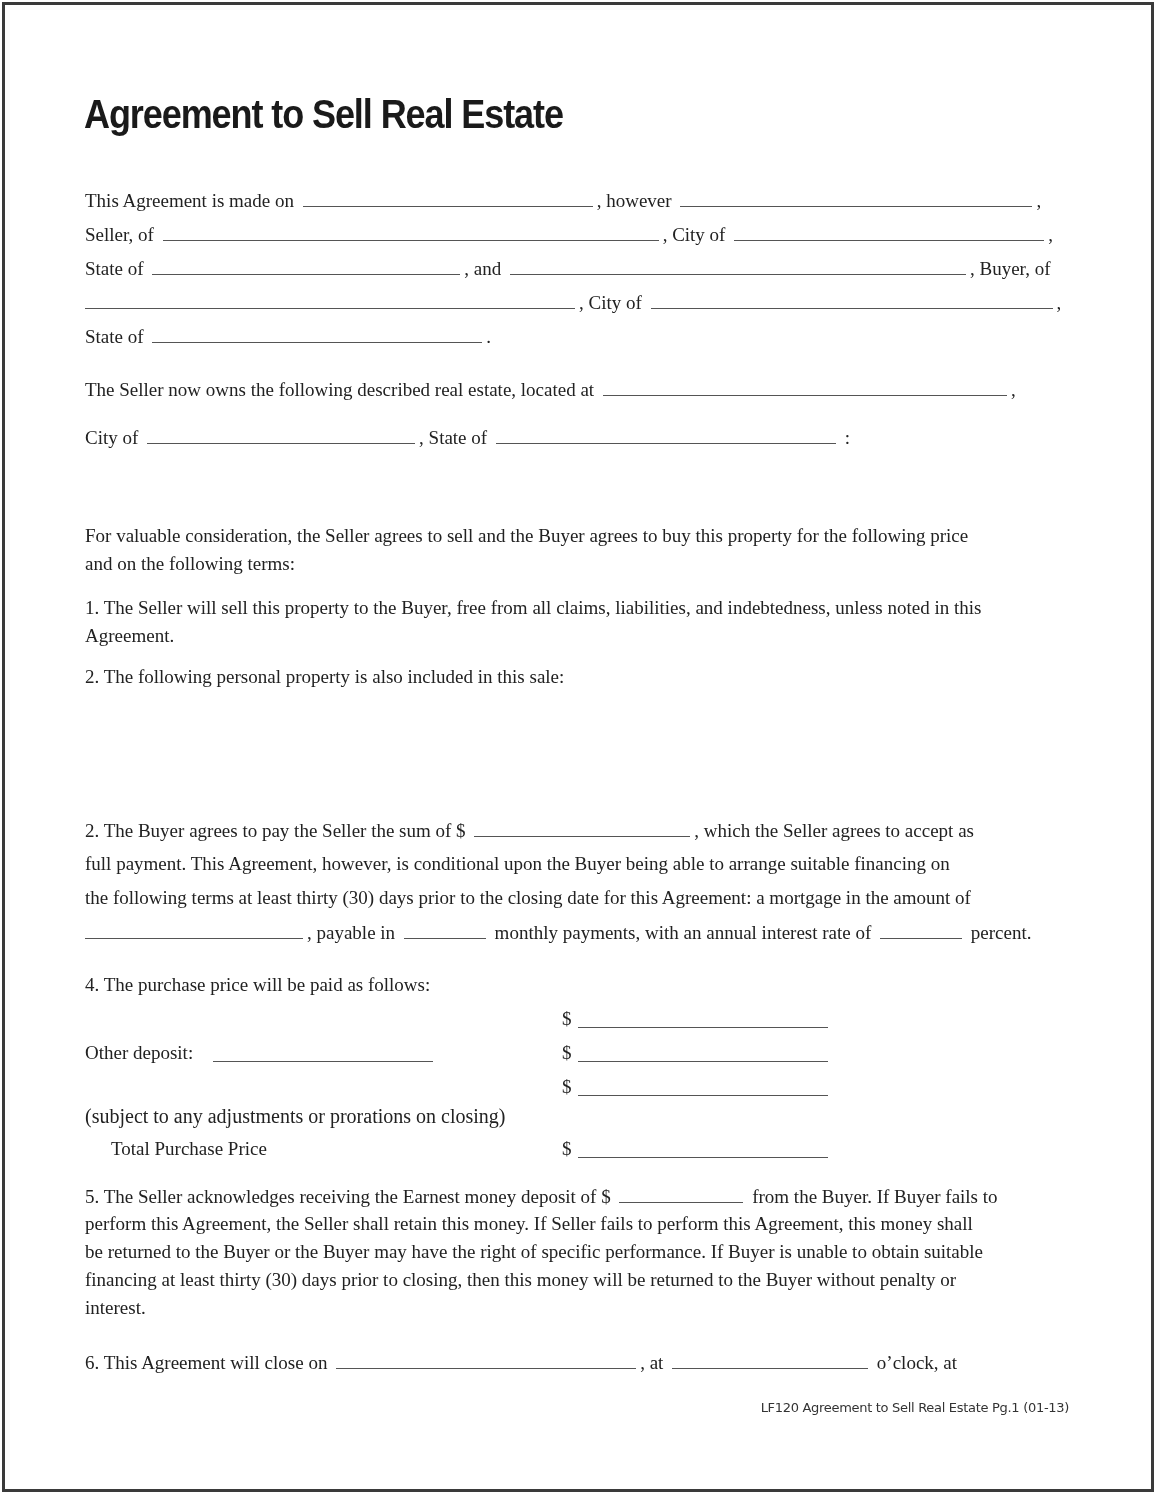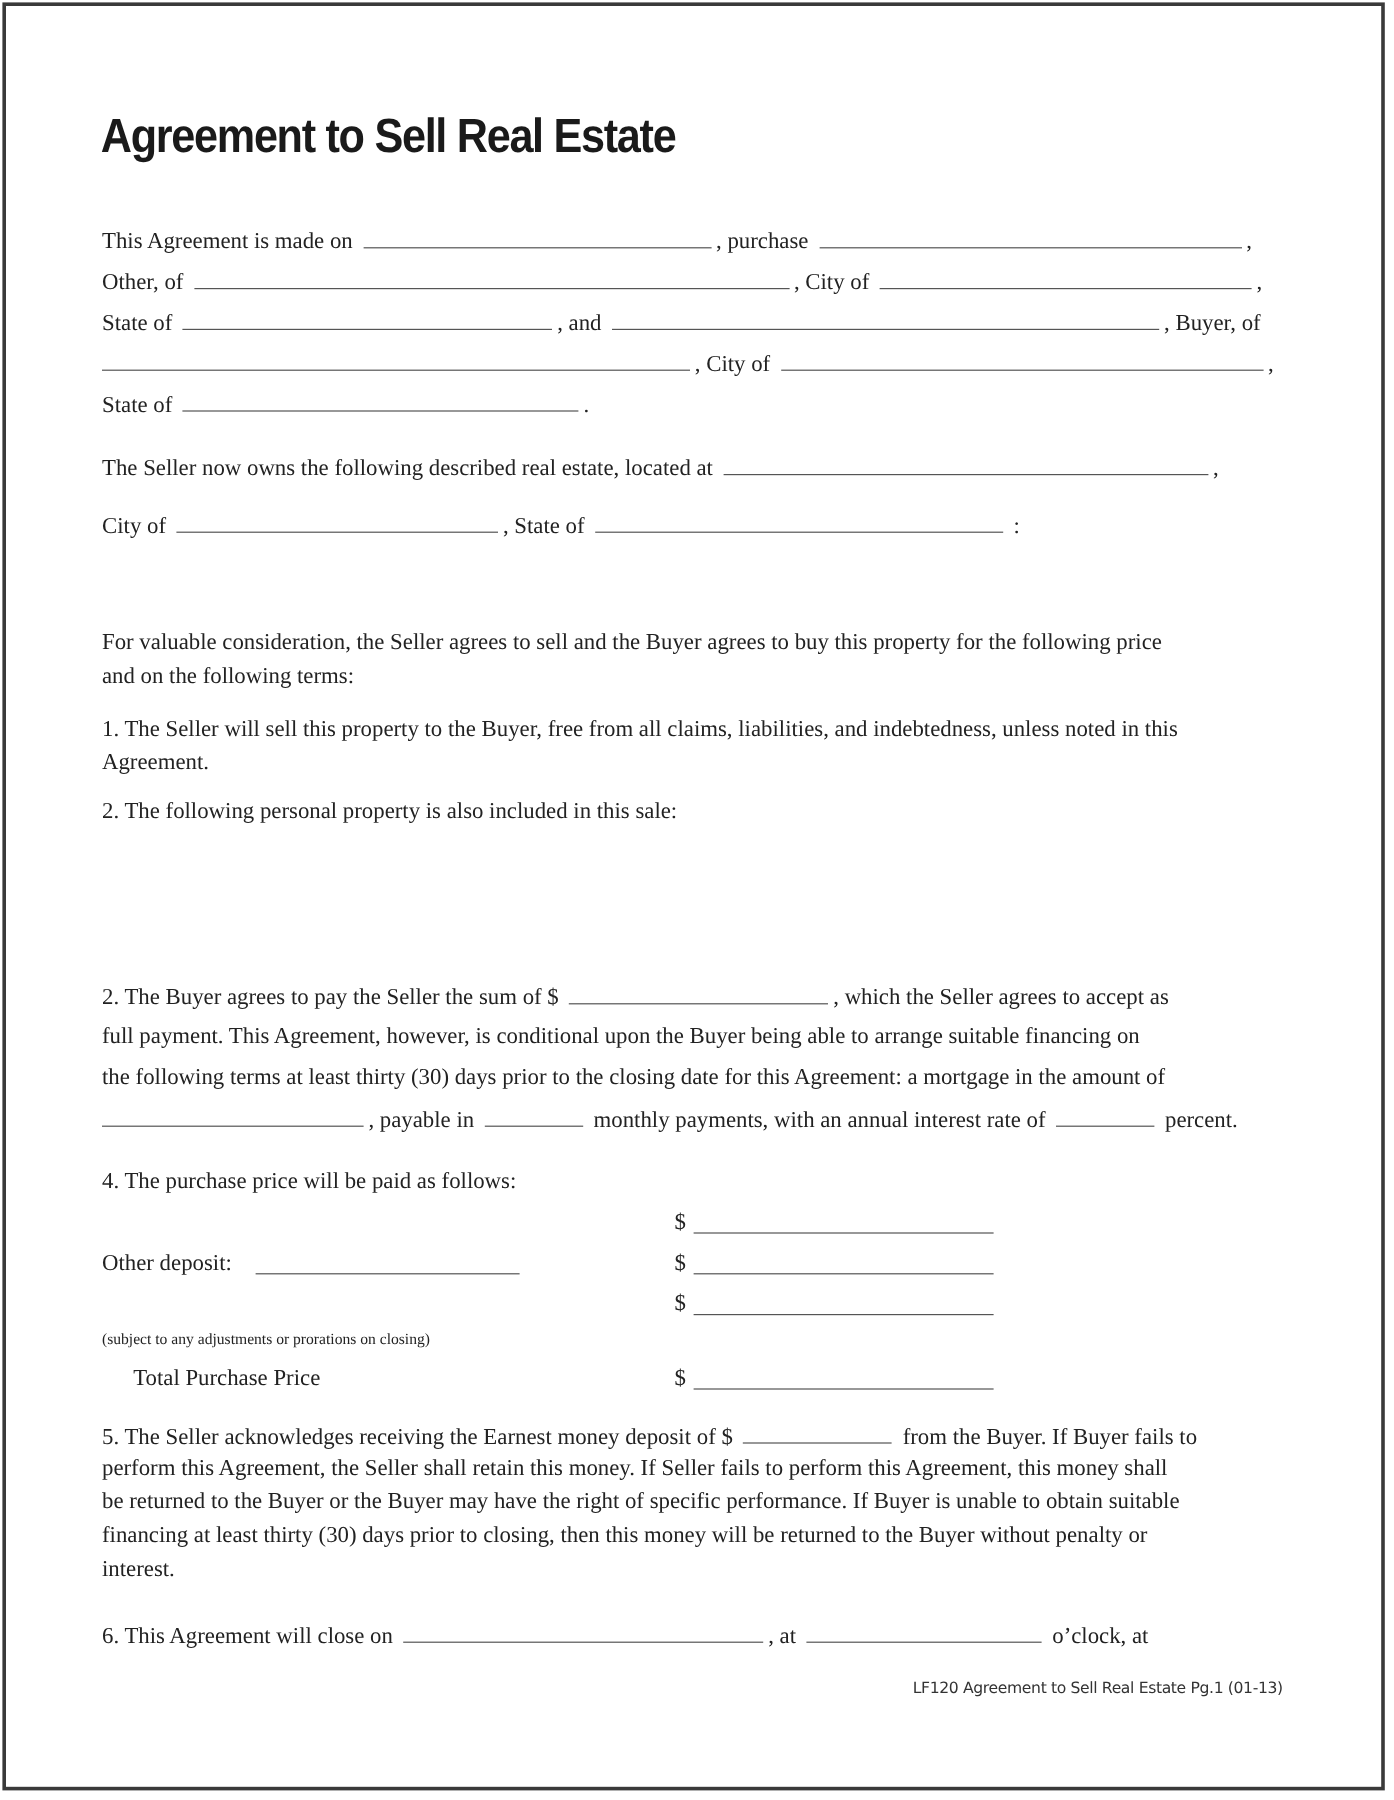--- a/index.html
+++ b/index.html
@@ -17,44 +17,44 @@
   .line {
     position: absolute; left: 85px; height: 28px; white-space: nowrap;
     font-family: "Liberation Serif", serif; font-size: 19px; color: #222;
     line-height: 28px;
   }
   .blank {
     display: inline-block; border-bottom: 1.5px solid #555; height: 20px;
     vertical-align: baseline; margin: 0 4px;
   }
   .abs { position: absolute; }
-  .small { font-size: 13px; }
+  .small { font-size: 20px; }
   .footer {
     position: absolute; right: 93px; top: 1400px;
     font-family: "DejaVu Sans", sans-serif; font-size: 13px; color: #333;
     letter-spacing: -0.3px;
   }
   .price-row-label { position: absolute; left: 85px; }
   .price-dollar { position: absolute; left: 562px; }
   .price-blank { position: absolute; left: 578px; width: 250px; border-bottom: 1.5px solid #555; height: 22px; }
 </style>
 </head>
 <body>
 
 <div class="page"></div>
 
 <h1 class="title">Agreement to Sell Real Estate</h1>
 
 <div class="line" style="top:186px">
   <span>This Agreement is made on</span>
-  <span class="blank" style="width:290px"></span><span>, purchase</span>
+  <span class="blank" style="width:290px"></span><span>, however</span>
   <span class="blank" style="width:352px"></span><span>,</span>
 </div>
 <div class="line" style="top:220px">
-  <span>Other, of</span>
+  <span>Seller, of</span>
   <span class="blank" style="width:496px"></span><span>, City of</span>
   <span class="blank" style="width:310px"></span><span>,</span>
 </div>
 <div class="line" style="top:254px">
   <span>State of</span>
   <span class="blank" style="width:308px"></span><span>, and</span>
   <span class="blank" style="width:456px"></span><span>, Buyer, of</span>
 </div>
 <div class="line" style="top:288px; left:81px">
   <span class="blank" style="width:490px"></span><span>, City of</span>

